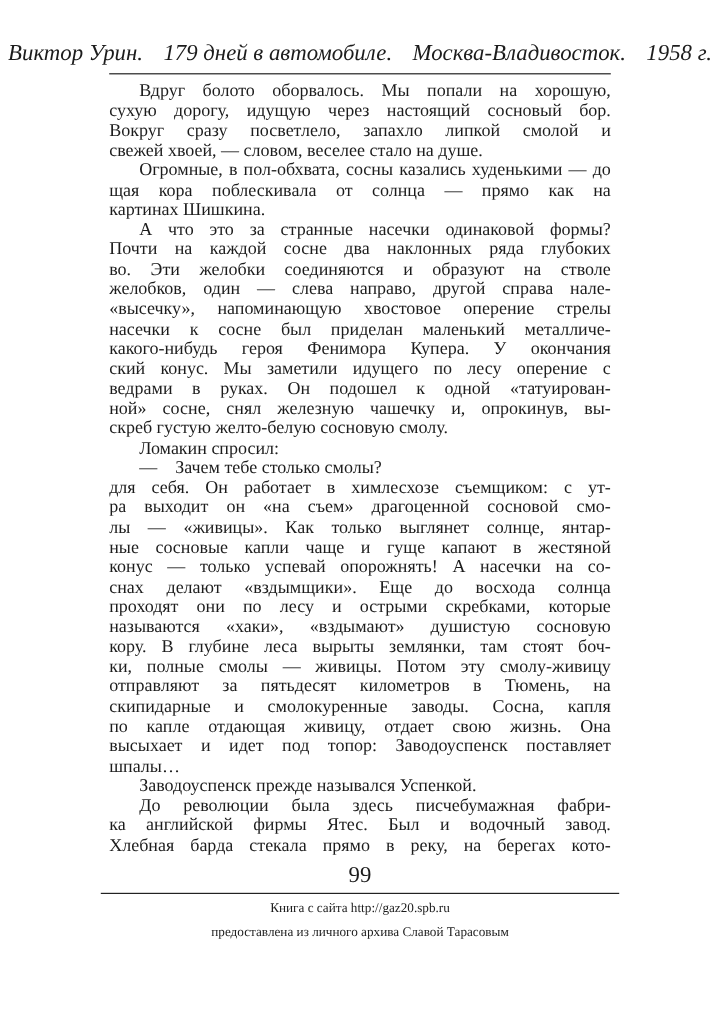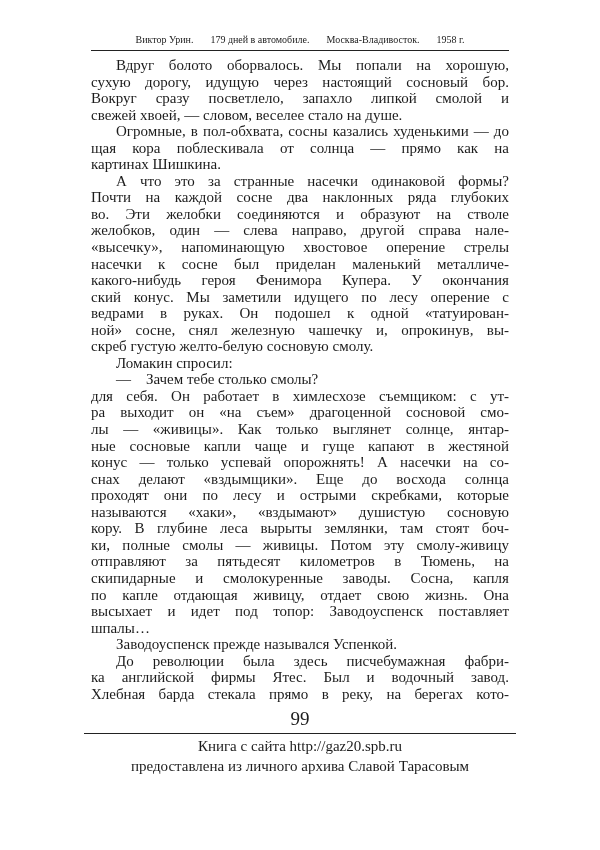--- a/index.html
+++ b/index.html
@@ -11,31 +11,32 @@
     color: #1c1c1c;
     font-family: "Liberation Serif", "DejaVu Serif", serif;
     overflow: hidden;
   }
   .content { width: 418px; margin: 0 auto; }
   .hdr {
     margin-top: 34px;
     display: flex;
     justify-content: center;
     gap: 17px;
-    font-size: 10px;
+    font-size: 19px;
     white-space: nowrap;
+    font-style: italic;
   }
   .hdr-rule { border: 0; border-top: 1.4px solid #222; margin: 5px 0 0 0; }
   .bodytext { margin-top: 6px; font-size: 15px; line-height: 16.55px; }
   .ln { text-align: justify; text-align-last: justify; }
   .ln.end { text-align-last: left; }
   .ln.ind { text-indent: 25px; }
   .pagenum { text-align: center; font-size: 19px; margin-top: 6px; }
   .ftr-rule { border: 0; border-top: 1.5px solid #222; width: 432px; margin: 3px auto 0 auto; }
-  .ftr { text-align: center; font-size: 15px; line-height: 20px; margin-top: 2px; }
+  .ftr { text-align: center; font-size: 11px; line-height: 20px; margin-top: 2px; }
 </style>
 </head>
 <body>
 
 <div class="page">
   <div class="content">
 
     <div class="hdr">
       <span>Виктор Урин.</span>
       <span>179 дней в автомобиле.</span>

